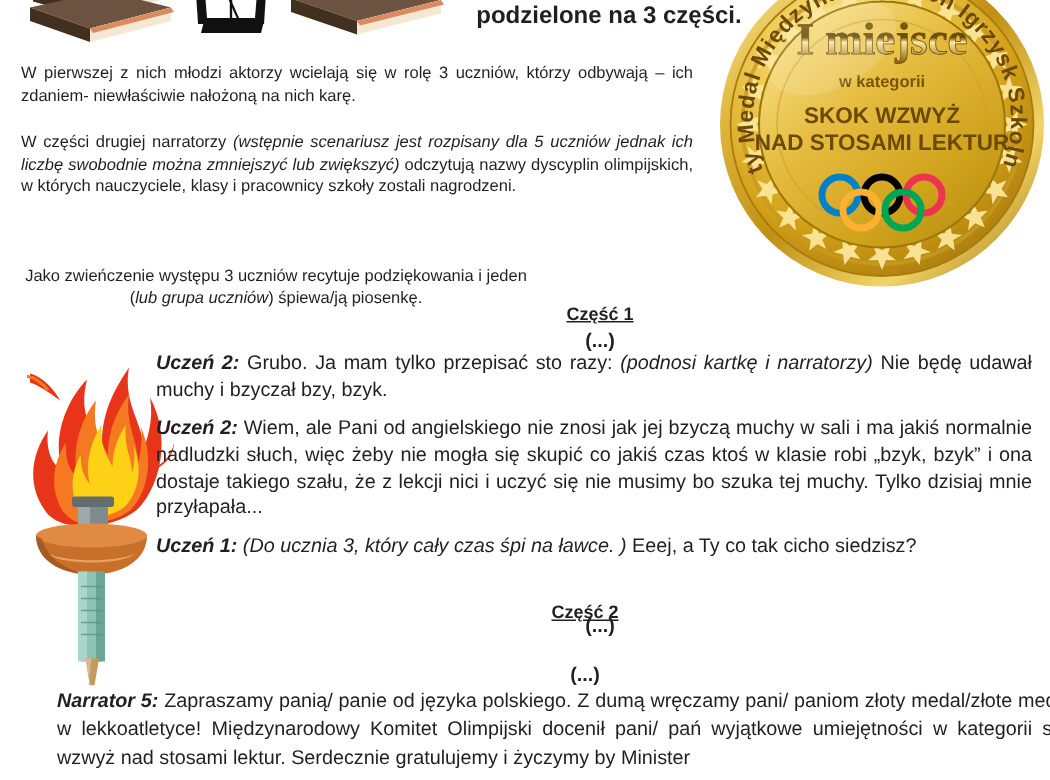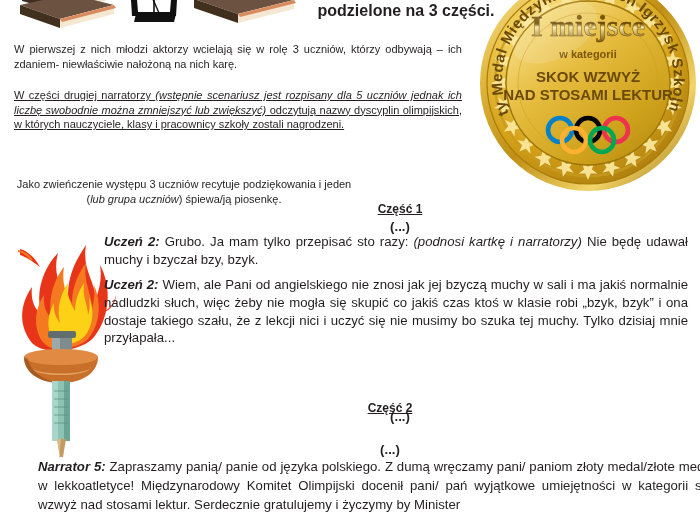--- a/index.html
+++ b/index.html
@@ -48,21 +48,20 @@
     left: 14px;
     top: 42px;
     width: 448px;
   }
 
   .block-mid {
     position: absolute;
     left: 14px;
     top: 88px;
     width: 448px;
-    text-decoration: underline;
   }
 
   .block-jako {
     position: absolute;
     left: 14px;
     top: 177px;
     width: 340px;
   }
 
   .centered-head {
@@ -394,20 +393,21 @@
     <span class="u">Część 1</span>
   </div>
   <div class="centered-dots" style="left:340px; top:219px; width:120px;">(...)</div>
 
   <div class="dialog">
     <p><span class="speaker">Uczeń 2:</span><span> Grubo. Ja mam tylko przepisać sto razy: </span><span class="it">(podnosi kartkę i narratorzy)</span><span> Nie będę udawał muchy i bzyczał bzy, bzyk.</span></p>
 
 
     <p><span class="speaker">Uczeń 2:</span><span> Wiem, ale Pani od angielskiego nie znosi jak jej bzyczą muchy  w sali i ma jakiś normalnie nadludzki słuch, więc żeby nie mogła się skupić co jakiś czas ktoś w klasie robi „bzyk, bzyk” i ona dostaje takiego szału, że z lekcji nici i uczyć się nie musimy bo szuka tej muchy. Tylko dzisiaj mnie przyłapała...</span></p>
 
+    <p><span class="speaker">Uczeń 1:</span><span> </span><span class="it">(Do ucznia 3, który cały czas śpi na ławce. )</span><span> Eeej, a Ty co tak cicho siedzisz?</span></p>
   </div>
 
   <div class="centered-dots" style="left:340px; top:409px; width:120px;">(...)</div>
 
   <div class="centered-head" style="left:330px; top:401px; width:120px;">
     <span class="u">Część 2</span>
   </div>
   <div class="centered-dots" style="left:330px; top:442px; width:120px;">(...)</div>
 
   <div class="narrator-block">

